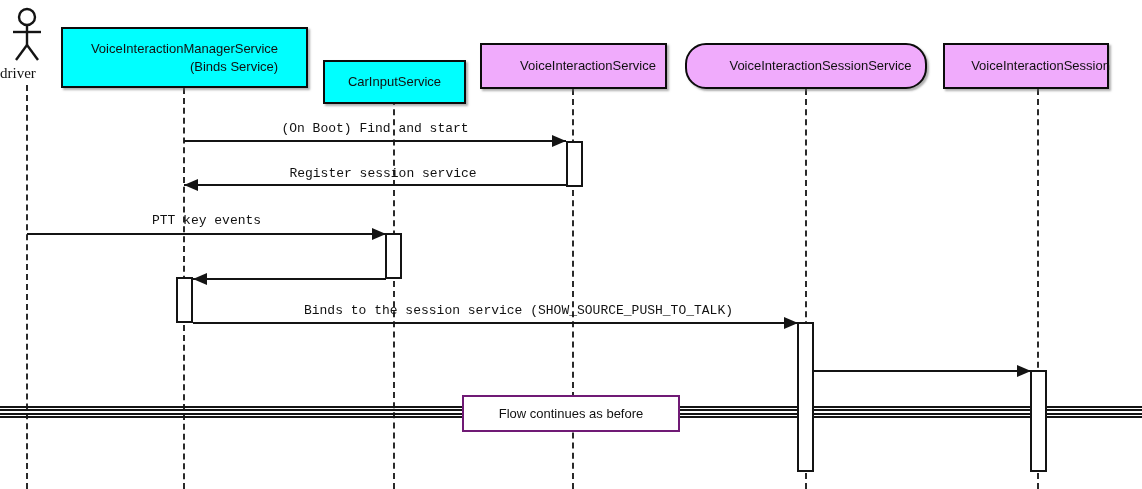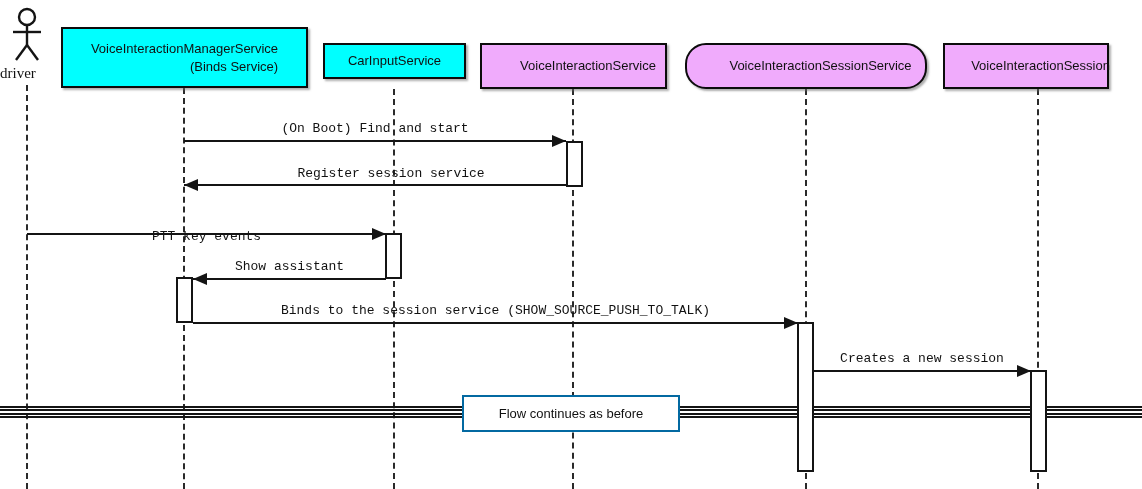--- a/index.html
+++ b/index.html
@@ -66,21 +66,21 @@
   .divider-line{
     position:absolute;left:0;width:1142px;height:5px;
     border-top:2px solid #141414;
     border-bottom:2px solid #141414;
     box-sizing:border-box;
     z-index:2;
   }
   .divider-box{
     position:absolute;
     background:#ffffff;
-    border:2px solid #0369a1;
+    border:2px solid #701a75;
     display:flex;align-items:center;justify-content:center;
     font-size:13px;
     z-index:4;
     box-sizing:border-box;
   }
   
   .actor-figure{position:absolute;z-index:5;}
   .actor-label{
     position:absolute;
     font-size:15px;text-align:left;white-space:nowrap;
@@ -117,54 +117,52 @@
     <line x1="19" y1="40" x2="30" y2="55" stroke="#141414" stroke-width="2.4"></line>
   </svg>
   <div class="actor-label" style="left:0px;top:65px;width:54px;">driver</div>
 
   <div class="pbox cyan" style="left:61px;top:27px;width:247px;height:61px;">
     <div>
       <div>VoiceInteractionManagerService</div>
       <div>(Binds Service)</div>
     </div>
   </div>
-  <div class="pbox cyan" style="left:323px;top:43px;width:143px;height:36px;">
+  <div class="pbox cyan" style="left:323px;top:60px;width:143px;height:44px;">
     <div>CarInputService</div>
   </div>
   <div class="pbox green" style="left:480px;top:43px;width:187px;height:46px;">
     <div>VoiceInteractionService</div>
   </div>
   <div class="pbox green" style="left:685px;top:43px;width:242px;height:46px;border-radius:21px;">
     <div>VoiceInteractionSessionService</div>
   </div>
   <div class="pbox green" style="left:943px;top:43px;width:166px;height:46px;">
     <div>VoiceInteractionSession</div>
   </div>
 
   <div class="msg-label" style="left:184px;top:121px;width:382px;">(On Boot) Find and start</div>
   <div class="msg-line" style="left:184px;top:140px;width:382px;"></div>
   <div class="arrow-right" style="left:552px;top:135px;"></div>
 
-  <div class="msg-label" style="left:200px;top:166px;width:382px;">Register session service</div>
+  <div class="msg-label" style="left:192px;top:166px;width:382px;">Register session service</div>
   <div class="msg-line" style="left:184px;top:184px;width:382px;"></div>
   <div class="arrow-left" style="left:184px;top:179px;"></div>
 
-  <div class="msg-label" style="left:27px;top:213px;width:359px;margin-top:16px;">PTT key events</div>
+  <div class="msg-label" style="left:27px;top:213px;width:359px;">PTT key events</div>
   <div class="msg-line" style="left:27px;top:233px;width:359px;"></div>
   <div class="arrow-right" style="left:372px;top:228px;"></div>
 
-  <div class="msg-label" style="left:193px;top:259px;width:193px;">Show assistant</div>
   <div class="msg-line" style="left:193px;top:278px;width:193px;"></div>
   <div class="arrow-left" style="left:193px;top:273px;"></div>
 
-  <div class="msg-label" style="left:193px;top:303px;width:605px;">Binds to the session service (SHOW_SOURCE_PUSH_TO_TALK)</div>
+  <div class="msg-label" style="left:193px;top:303px;width:605px;padding-left:23px;">Binds to the session service (SHOW_SOURCE_PUSH_TO_TALK)</div>
   <div class="msg-line" style="left:193px;top:322px;width:605px;"></div>
   <div class="arrow-right" style="left:784px;top:317px;"></div>
 
-  <div class="msg-label" style="left:814px;top:351px;width:216px;">Creates a new session</div>
   <div class="msg-line" style="left:814px;top:370px;width:216px;"></div>
   <div class="arrow-right" style="left:1017px;top:365px;"></div>
 
   <div class="divider-box" style="left:462px;top:395px;width:218px;height:37px;">
     <span>Flow continues as before</span>
   </div>
 
 </div>
 
 </body></html>

